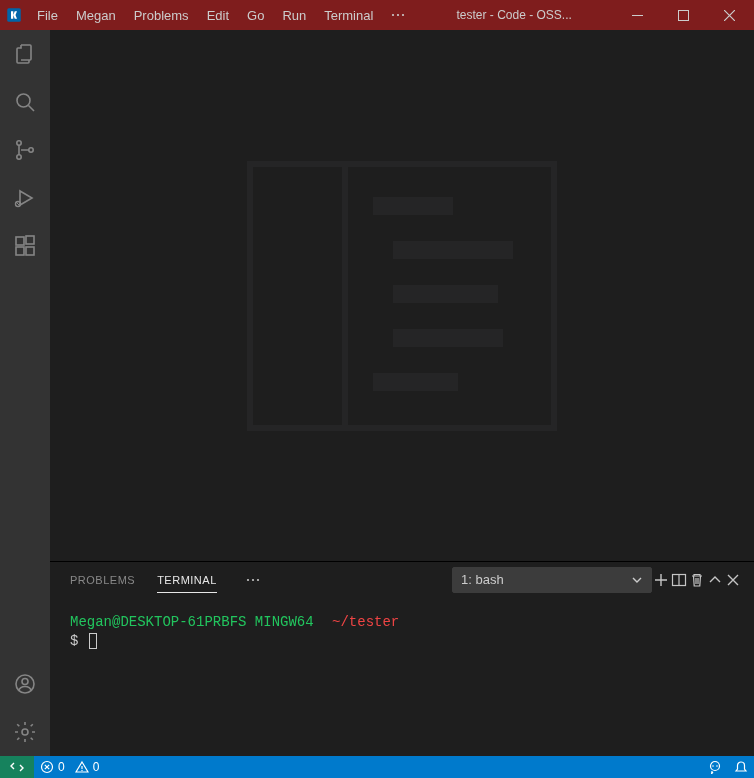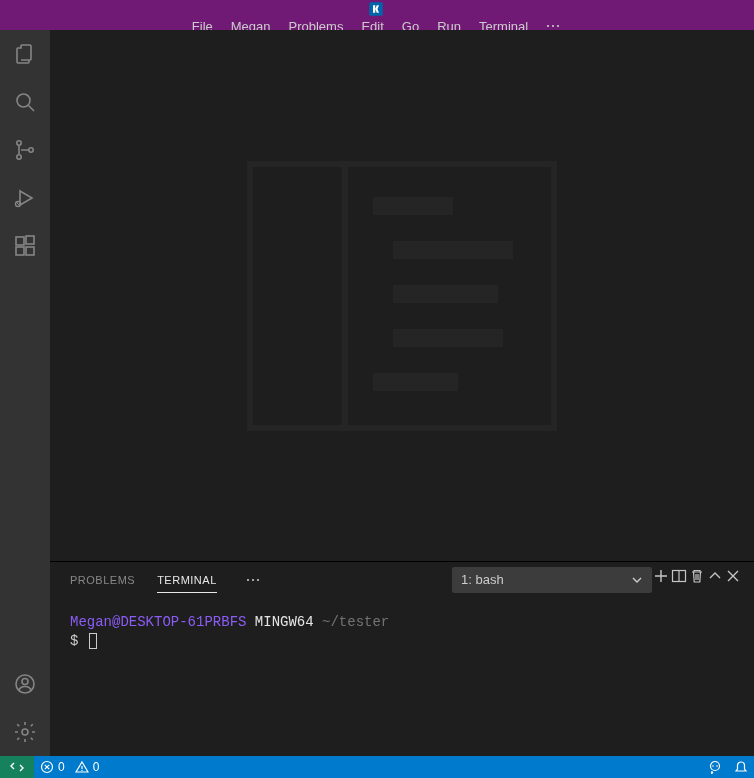--- a/index.html
+++ b/index.html
@@ -1,20 +1,20 @@
 <!DOCTYPE html>
 <html><head>
   <meta charset="utf-8">
   <style>
     * { margin:0; padding:0; box-sizing:border-box; }
     html,body { width:754px; height:778px; overflow:hidden; background:#1e1e1e; color:#cccccc;
                 font-family:"Segoe UI",Arial,sans-serif; font-size:13px; }
 
     
-    .titlebar { height:30px; background:#701a75; display:flex; align-items:center; padding:0 2px 0 0;flex-direction:column; }
+    .titlebar { height:30px; background:#7f1d1d; display:flex; align-items:center; padding:0 2px 0 0; }
     .appicon  { width:28px; height:30px; display:flex; align-items:center; justify-content:center; }
     .appicon svg { width:18px; height:18px; }
     .menu     { display:flex; height:100%; }
     .menu-item{ padding:0 9px; height:100%; display:flex; align-items:center; cursor:pointer;
                 color:#cccccc; font-size:13px; }
     .menu-overflow{ padding:0 8px; height:100%; display:flex; align-items:center; cursor:pointer; color:#cccccc; }
     .titletext{ flex:1; text-align:center; color:#cccccc; font-size:12px; overflow:hidden;
                 text-overflow:ellipsis; white-space:nowrap; padding:0 6px; }
     .winctrls { display:flex; height:100%; }
     .winbtn   { width:46px; height:100%; display:flex; align-items:center; justify-content:center;
@@ -40,33 +40,33 @@
     .wm-l4{ width:85px; }
 
     
     .panel    { height:195px; border-top:1px solid #000; background:#1e1e1e; display:flex; flex-direction:column; }
     .panel-tabs{ height:35px; display:flex; align-items:center; padding:0 12px 0 20px; }
     .ptab     { margin-right:22px; font-size:11px; letter-spacing:0.5px; cursor:pointer;
                 color:#888; text-transform:uppercase; padding-bottom:6px; border-bottom:1px solid transparent;
                 padding-top:7px; }
     .ptab.active{ color:#e7e7e7; border-bottom-color:#e7e7e7; }
     .ptab-overflow{ padding:0 6px; cursor:pointer; color:#c5c5c5; }
-    .panel-controls{ margin-left:auto; display:flex; }
+    .panel-controls{ margin-left:auto; display:flex; align-items:center; }
     .term-dd  { width:200px; height:26px; background:#3c3c3c; border:1px solid #3c3c3c;
                 color:#cccccc; display:flex; align-items:center; padding:0 8px; cursor:pointer;
                 position:relative; border-radius:2px; }
     .term-dd .chev{ margin-left:auto; }
     .picon    { width:18px; height:18px; display:flex; align-items:center; justify-content:center;
                 cursor:pointer; color:#c5c5c5; }
 
     .terminal-body{ flex:1; padding:16px 20px; font-family:Consolas,'Courier New',monospace;
                     font-size:14px; line-height:1.35; color:#cccccc; }
-    .t-green  { color:#8b5cf6; }
-    .t-magenta{ color:#e5e5e5; }
-    .t-yellow { color:#737373; }
+    .t-green  { color:#22c55e; }
+    .t-magenta{ color:#22c55e; }
+    .t-yellow { color:#ef4444;margin-left:10px; }
     .cursor-block{ display:inline-block; width:8px; height:16px; border:1px solid #cccccc;
                    vertical-align:text-bottom; margin-left:2px; }
 
     
     .statusbar{ height:22px; background:#007acc; color:#fff; display:flex; align-items:center;
                 font-size:12px; }
     .sb-remote{ height:100%; width:34px; background:#16825d; display:flex; align-items:center;
                 justify-content:center; cursor:pointer; }
     .sb-item  { display:flex; align-items:center; padding:0 6px; height:100%; cursor:pointer; gap:4px; }
     .sb-right { margin-left:auto; display:flex; height:100%; }
@@ -92,20 +92,21 @@
     <div class="menu-item">Run</div>
     <div class="menu-item">Terminal</div>
     <div class="menu-overflow">
       <svg width="16" height="16" viewBox="0 0 16 16">
           <circle cx="3" cy="8" r="1.1" fill="currentColor"></circle>
           <circle cx="8" cy="8" r="1.1" fill="currentColor"></circle>
           <circle cx="13" cy="8" r="1.1" fill="currentColor"></circle>
         </svg>
     </div>
   </div>
+  <div class="titletext">tester - Code - OSS...</div>
   <div class="winctrls">
     <div class="winbtn">
       <svg width="11" height="11" viewBox="0 0 11 11">
           <rect y="5" width="11" height="1" fill="currentColor"></rect>
         </svg>
     </div>
     <div class="winbtn">
       <svg width="11" height="11" viewBox="0 0 11 11">
           <rect x="0.5" y="0.5" width="10" height="10" fill="none" stroke="currentColor"></rect>
         </svg>

